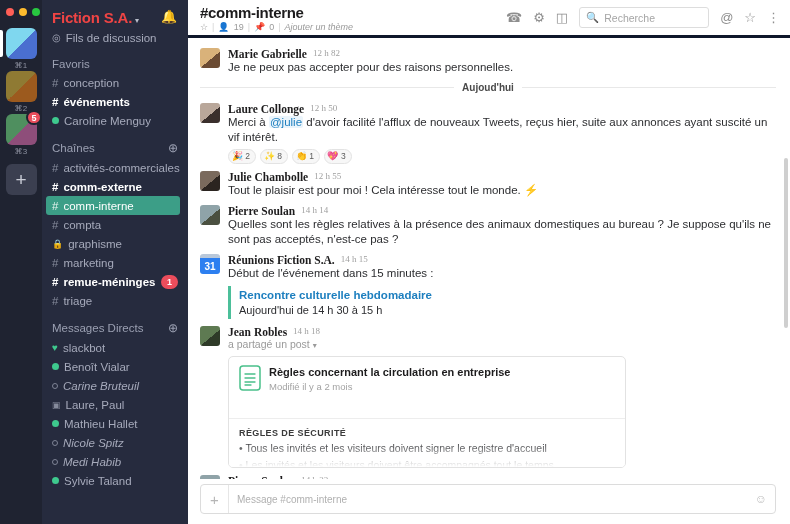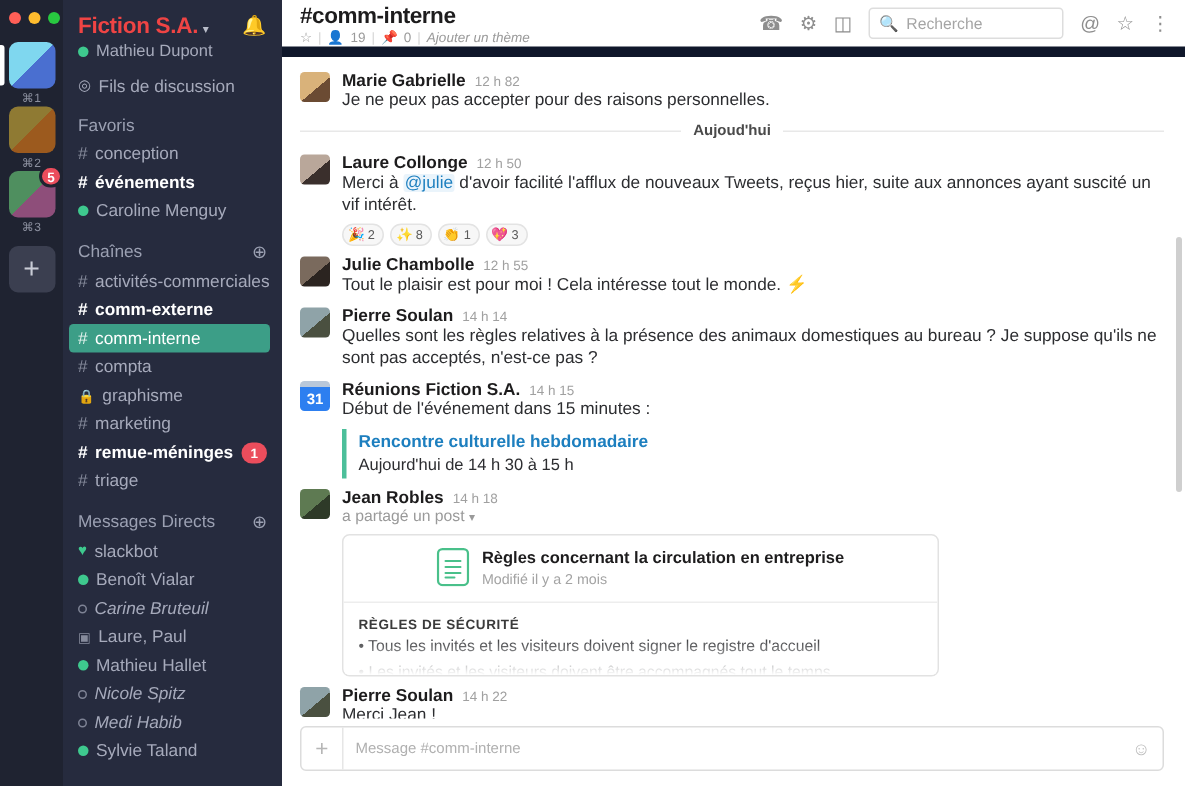--- a/index.html
+++ b/index.html
@@ -68,36 +68,36 @@
   .lock { font-size: 9px; color: #868b9c; }
   .badge-n {
     margin-left: auto; background: #eb4d5c; color: #fff; font-size: 9px; font-weight: bold;
     border-radius: 8px; padding: 1px 6px; line-height: 12px;
   }
   .italic { font-style: italic; }
 
   
   .main { flex: 1; display: flex; flex-direction: column; background: #fff; min-width: 0; }
   .chan-head {
-    height: 38px; flex: none; border-bottom: 7px solid #0f172a;
+    height: 38px; flex: none; border-bottom: 3px solid #0f172a;
     display: flex; align-items: center; padding: 0 10px 0 12px; gap: 8px;
   }
   .chan-title { font-size: 15px; font-weight: bold; color: #1d1c1d; letter-spacing: -.3px; }
   .chan-sub { font-size: 9px; color: #9a9a9a; display: flex; align-items: center; gap: 4px; margin-top: 1px; }
   .sep { color: #d5d5d5; }
   .hicons { margin-left: auto; display: flex; align-items: center; gap: 11px; color: #8e8e8e; }
   .searchbox {
     width: 130px; height: 21px; border: 1px solid #ddd; border-radius: 3px;
     display: flex; align-items: center; gap: 5px; padding: 0 6px; color: #a5a5a5; font-size: 10.5px;
   }
   .msgs { flex: 1; overflow: hidden; position: relative; padding: 6px 0 0 0; }
   .msg { display: flex; gap: 8px; padding: 4px 14px 3px 12px; }
   .av { width: 20px; height: 20px; border-radius: 3px; flex: none; overflow: hidden; }
   .mbody { min-width: 0; flex: 1; }
-  .mhead { display: flex; align-items: center; gap: 6px; }
+  .mhead { display: flex; align-items: flex-start; gap: 6px; font-family: Liberation Serif, serif; }
   .mname { font-size: 11.5px; font-weight: bold; color: #1d1c1d; }
   .mtime { font-size: 9px; color: #a0a0a0; }
   .mtext { font-size: 11.5px; color: #2c2d30; line-height: 15px; }
   .mention { color: #1d7fbf; background: #eaf4fb; border-radius: 2px; padding: 0 1px; }
   .subtle { color: #9a9a9a; font-size: 10.5px; }
   .divider { display: flex; align-items: center; gap: 8px; padding: 4px 14px 6px 12px; }
   .divider .ln { flex: 1; height: 1px; background: #e8e8e8; }
   .divider .lb { font-size: 10px; font-weight: bold; color: #4a4a4a; }
   .reacts { display: flex; gap: 4px; margin-top: 4px; }
   .react {
@@ -106,21 +106,21 @@
     display: flex; align-items: center; gap: 2px; line-height: 11px;
   }
   .react .em { font-size: 9px; }
   .evt { border-left: 3px solid #4cbf9a; padding: 1px 0 1px 8px; margin-top: 5px; }
   .evt-title { color: #1d7fbf; font-size: 11.5px; font-weight: bold; line-height: 16px; }
   .evt-sub { font-size: 11px; color: #2c2d30; line-height: 15px; }
   .card {
     border: 1px solid #e2e2e2; border-radius: 5px; width: 398px; margin-top: 6px;
     overflow: hidden; position: relative; background: #fff;
   }
-  .card-top { display: flex; gap: 8px; padding: 8px 10px 9px 10px; border-bottom: 1px solid #ededed; justify-content: center; }
+  .card-top { display: flex; gap: 8px; padding: 8px 10px 26px 10px; border-bottom: 1px solid #ededed; }
   .doc-icon { width: 22px; height: 26px; flex: none; }
   .card-title { font-size: 11px; font-weight: bold; color: #1d1c1d; line-height: 14px; }
   .card-meta { font-size: 9.5px; color: #a3a3a3; margin-top: 2px; }
   .card-body { padding: 9px 10px 0 10px; height: 48px; overflow: hidden; position: relative; }
   .card-h { font-size: 9px; font-weight: bold; color: #3b3b3b; letter-spacing: .4px; }
   .card-li { font-size: 10.5px; color: #2c2d30; margin-top: 3px; line-height: 14px; }
   .fade {
     position: absolute; left: 0; right: 0; bottom: 0; height: 26px;
     background: linear-gradient(rgba(255,255,255,0), #fff);
   }
@@ -173,24 +173,20 @@
       </div>
     <div class="ws-add">+</div>
   </div>
 
   <div class="sidebar">
     <div class="team-head">
       <div>
         <span class="team-name">Fiction S.A.</span><span class="caret">▾</span>
       </div>
       <span class="bell">🔔</span>
-    </div>
-    <div class="team-user">
-      <span class="dot on"></span>
-      <span>Mathieu Dupont</span>
     </div>
     <div class="row">
       <span style="font-size:10px;">◎</span>
       <span>Fils de discussion</span>
     </div>
     <div id="sidebar-sections">
         <div class="sec">
       <span>Favoris</span>
 
     </div>

